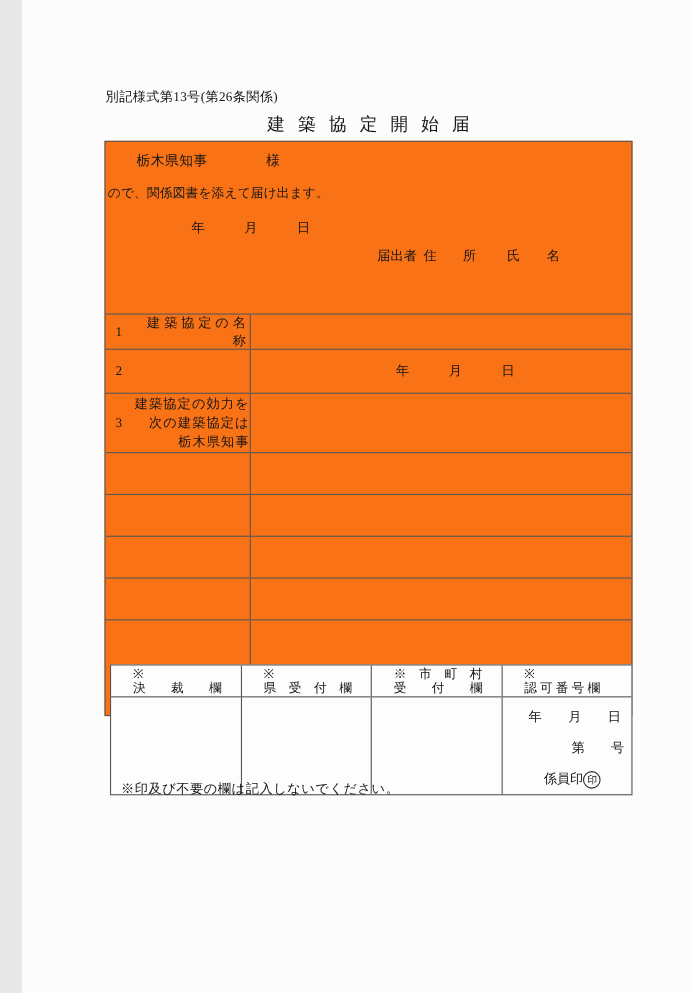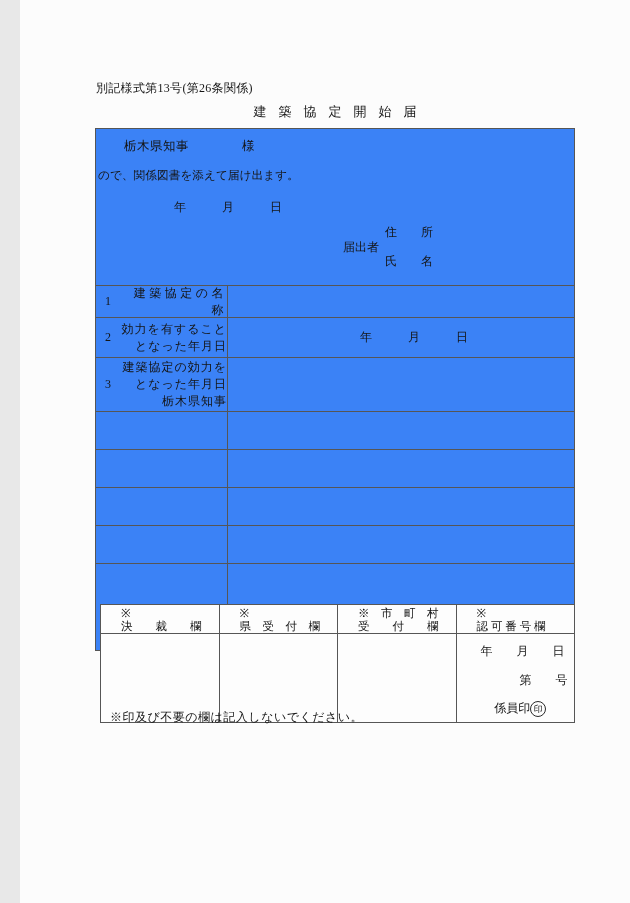--- a/index.html
+++ b/index.html
@@ -19,52 +19,52 @@
     position: absolute;
     left: 76px; top: 80px;
     font-size: 12px;
     letter-spacing: 0.3px;
   }
   .form-title {
     position: absolute;
     left: 75px; top: 103px;
     width: 480px;
     text-align: center;
-    font-size: 13px;
+    font-size: 16px;
     letter-spacing: 12px;
     text-indent: 12px;
   }
   
   .main-table {
     position: absolute;
     left: 75px; top: 128px;
     width: 480px; height: 523px;
     border: 1px solid #565656;
     display: flex;
     flex-direction: column;
-    background: #3b82f6;
+    background: #f97316;
   }
   .cell-header {
     position: relative;
     height: 157px;
     flex: none;
     border-bottom: 1px solid #565656;
   }
   .addressee-line { position: absolute; top: 9px; left: 28px; font-size: 12.5px; letter-spacing: 0.5px; }
   .honorific { margin-left: 53px; }
   .body-line1 { position: absolute; top: 23px; left: 10px; white-space: nowrap; font-size: 11.6px; letter-spacing: 0.1px; line-height: 16px; }
   .body-line2 { position: absolute; top: 39px; left: 2px; white-space: nowrap; font-size: 11.6px; letter-spacing: 0.1px; line-height: 16px; }
   .date-line { position: absolute; top: 70px; left: 78px; }
   .declarant {
     position: absolute;
     top: 95px; left: 247px;
     display: flex;
     align-items: center;
   }
-  .declarant-fields { display: flex; flex-direction: column; gap: 12px; margin-left: 6px; text-align: right; }
+  .declarant-fields { display: flex; gap: 28px; margin-left: 6px; text-align: right; }
   
   .trow {
     display: flex;
     flex: none;
     border-bottom: 1px solid #565656;
   }
   .trow.last { border-bottom: none; flex: 1; }
   .tlabel {
     width: 132px;
     flex: none;
@@ -149,34 +149,30 @@
       <div class="tlabel">
         <span class="tno">1</span>
         <span class="tlines wide">建築協定の名称</span>
       </div>
       <div class="tvalue"></div>
     </div>
 
     <div class="trow" style="height:40px">
       <div class="tlabel">
         <span class="tno">2</span>
-        <span class="tlines">
-          <div>効力を有すること</div>
-          <div>となった年月日</div>
-        </span>
       </div>
       <div class="tvalue date">年　　　月　　　日</div>
     </div>
 
     <div class="trow" style="height:54px">
       <div class="tlabel">
         <span class="tno">3</span>
         <span class="tlines">
           <div>建築協定の効力を</div>
-          <div>となった年月日</div>
+          <div>次の建築協定は</div>
           <div>栃木県知事</div>
         </span>
       </div>
     </div>
 
     <div class="trow" style="height:38px">
       <div class="tlabel"></div>
       <div class="tvalue"></div>
     </div>
     <div class="trow" style="height:38px">

